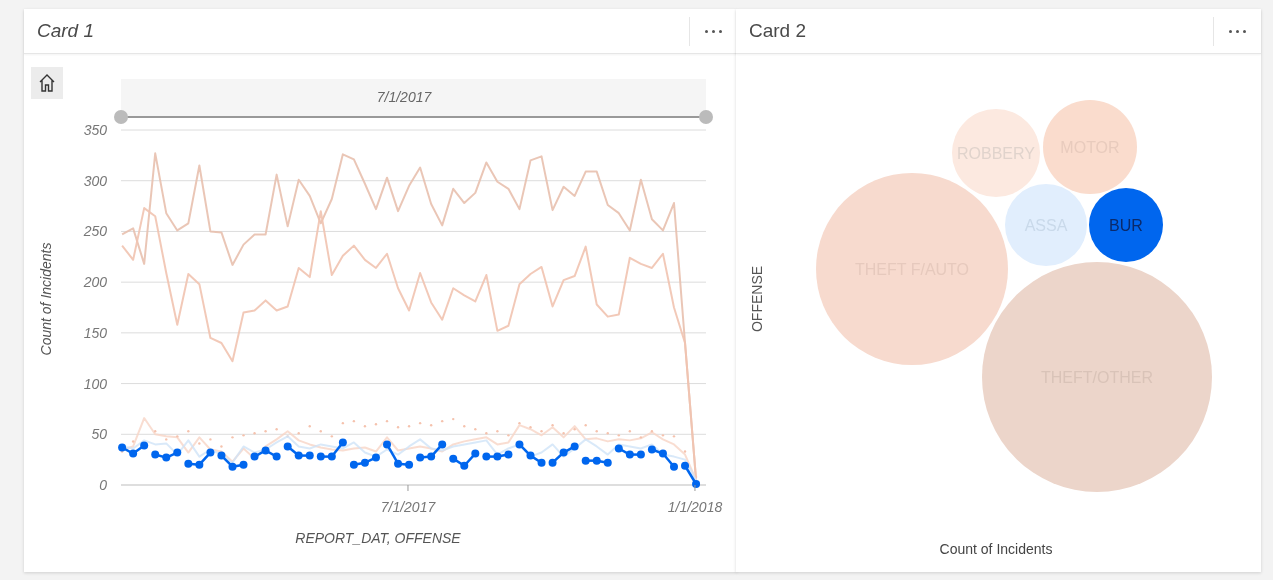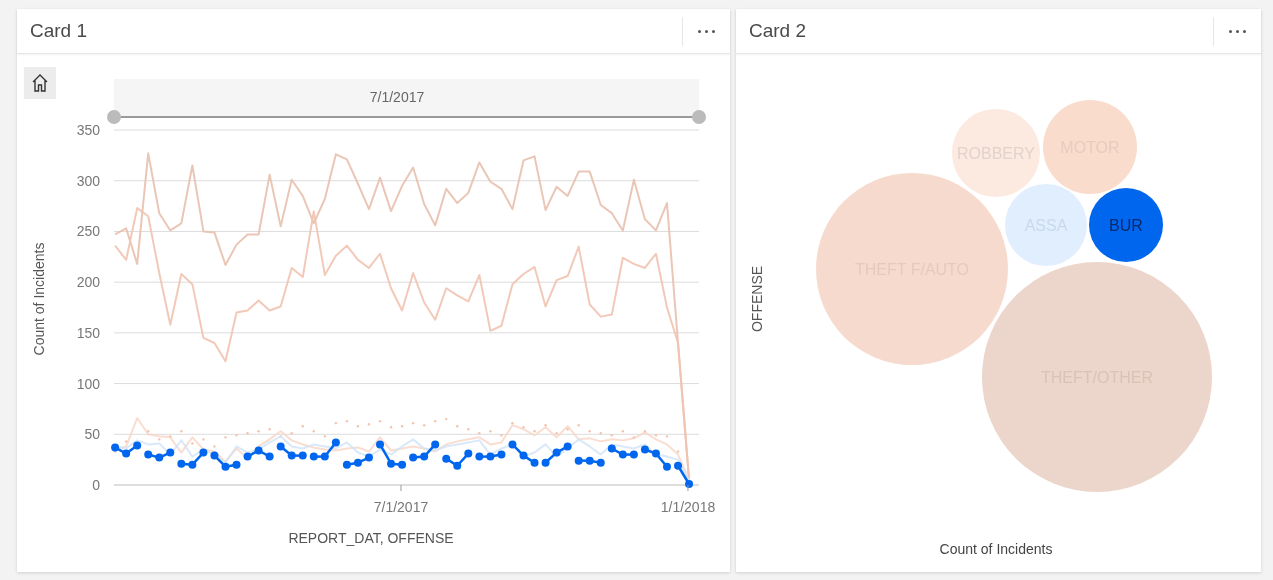--- a/index.html
+++ b/index.html
@@ -1,18 +1,18 @@
 <!DOCTYPE html>
 <html><head>
 <meta charset="utf-8">
 <style>
   html, body { margin:0; padding:0; }
   body { width:1273px; height:580px; background:#f3f3f3; font-family:"Liberation Sans", sans-serif; position:relative; overflow:hidden; }
   .card { position:absolute; top:9px; background:#fff; box-shadow:0 1px 3px rgba(0,0,0,0.15); }
-  #card1 { left:17px; width:713px; height:563px; }
+  #card1 { left:24px; width:713px; height:563px;font-style:italic; }
   #card2 { left:736px; width:525px; height:563px; }
   .card-header { position:absolute; left:0; top:0; right:0; height:44px; border-bottom:1px solid #e6e6e6; box-shadow:0 1px 2px rgba(0,0,0,0.05); }
   .card-title { position:absolute; left:13px; top:11px; font-size:19px; color:#4a4a4a; }
   .menu-btn { position:absolute; right:0; top:8px; width:47px; height:29px; border-left:1px solid #e6e6e6; display:flex; align-items:center; justify-content:center; cursor:pointer; }
   .menu-btn span { display:inline-block; width:3px; height:3px; background:#555; border-radius:50%; margin:0 2px; }
   .home-btn { position:absolute; left:7px; top:58px; width:32px; height:32px; background:#ececec; display:flex; align-items:center; justify-content:center; cursor:pointer; }
   svg text { font-family:"Liberation Sans", sans-serif; }
 </style>
 </head>
 <body>

